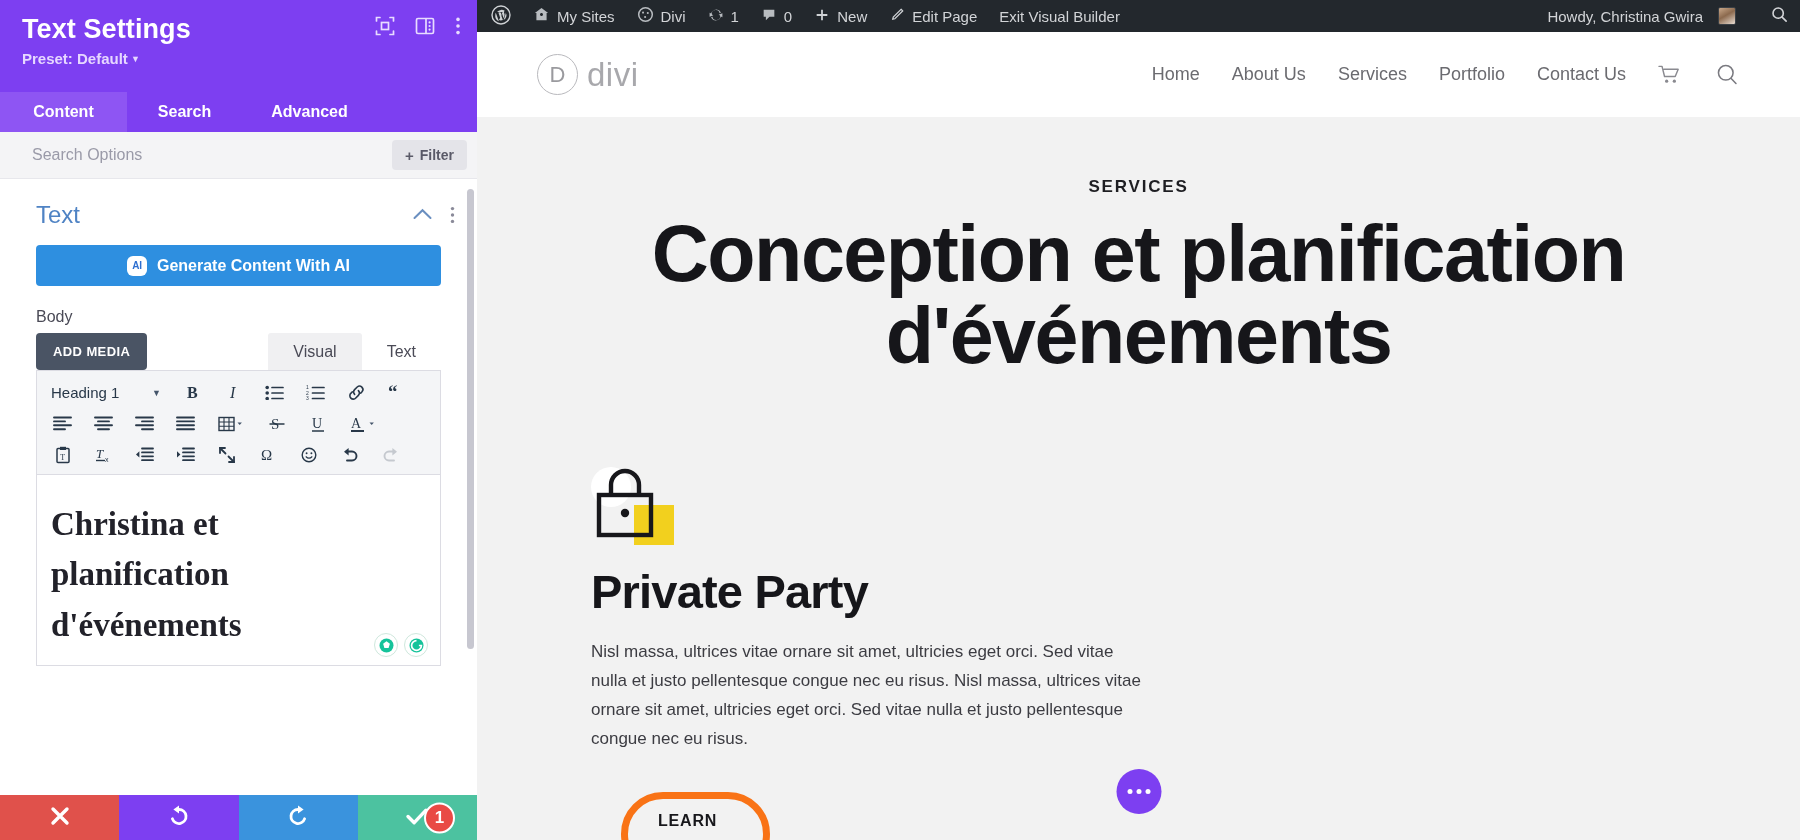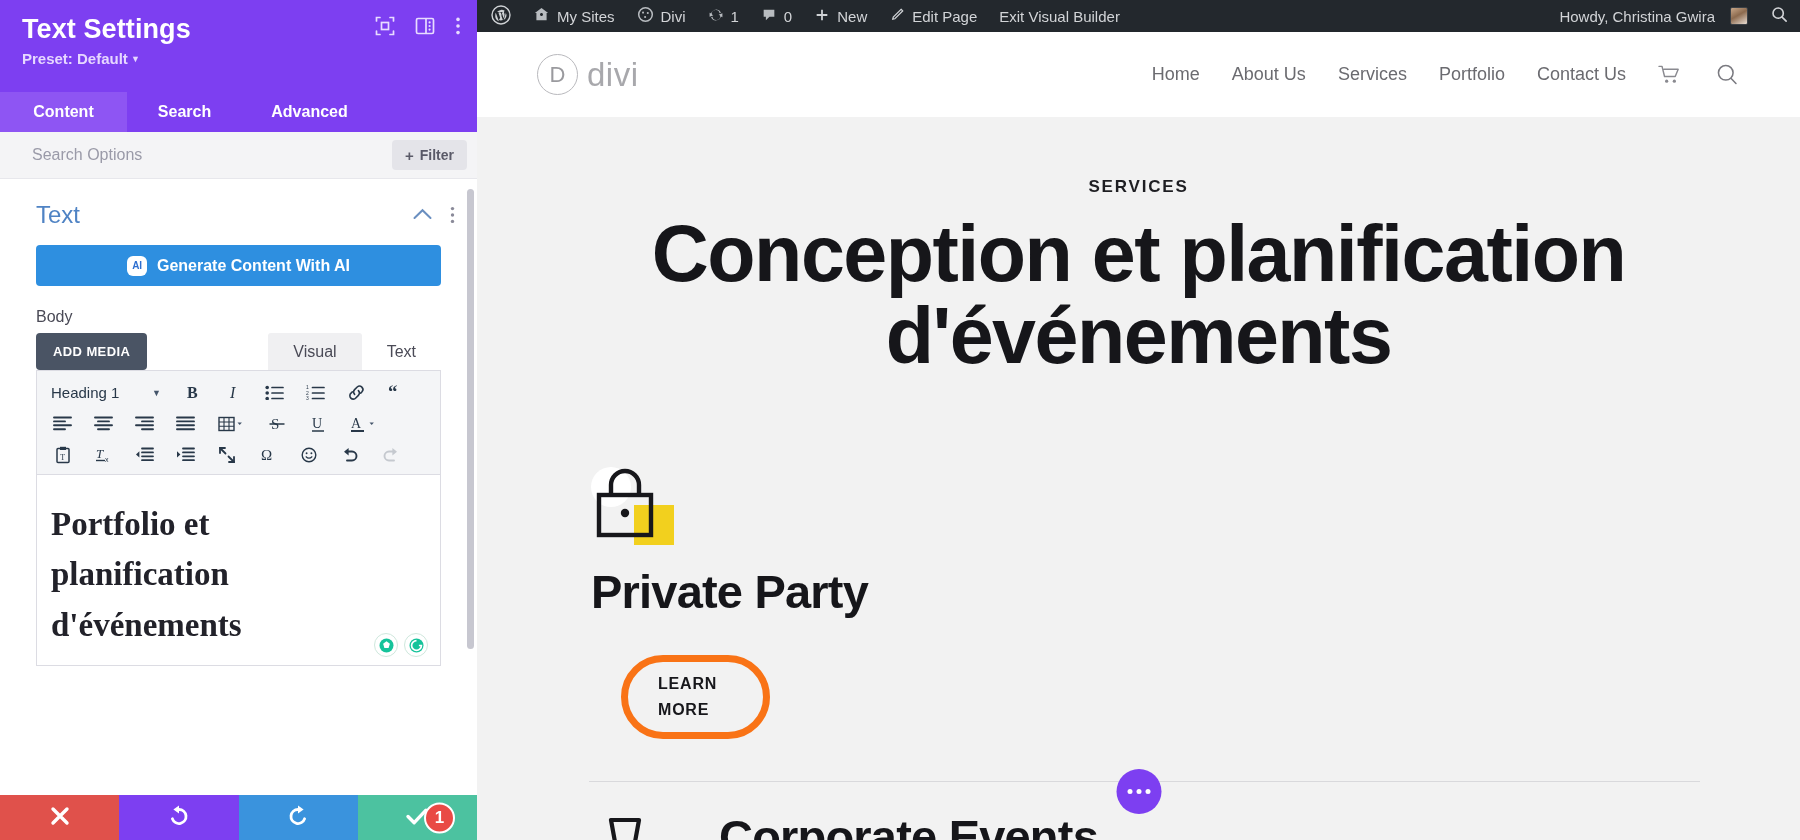--- a/index.html
+++ b/index.html
@@ -232,21 +232,21 @@
     display: flex; align-items: center;
     color: #d2d4d7; font-size: 15px;
     z-index: 20;
   }
   .ab-item {
     display: flex; align-items: center; gap: 7px;
     padding: 0 11px; height: 32px; cursor: pointer;
     white-space: nowrap;
   }
   .ab-item:first-child { padding-left: 14px; }
-  .ab-right { margin-left: auto; display: flex; align-items: center; }
+  .ab-right { margin-left: auto; display: flex; align-items: center; gap: 12px; }
   .ab-avatar {
     width: 18px; height: 18px; border-radius: 2px; margin-left: 8px;
     background: linear-gradient(150deg,#c9a88a 0%,#8c6a4e 45%,#e9ddd2 100%);
     border: 1px solid #3a4046;
   }
 
   .site-header {
     position: absolute; left: 0; top: 32px; right: 0;
     height: 85px; background: #fff;
     display: flex; align-items: center;
@@ -455,20 +455,21 @@
           <svg width="112" height="96" viewBox="0 0 112 96">
             <circle cx="26" cy="32" r="20" fill="#ffffff"></circle>
             <rect x="49" y="50" width="40" height="40" fill="#f2d01e"></rect>
             <path d="M26 40v-10a14 14 0 0 1 28 0v10" fill="none" stroke="#17171b" stroke-width="4.4"></path>
             <rect x="14" y="40" width="52" height="40" fill="none" stroke="#17171b" stroke-width="4.4"></rect>
             <circle cx="40" cy="58" r="4.2" fill="#17171b"></circle>
           </svg>
         </div>
         <div class="svc-text">
           <div class="svc-h2">Private Party</div>
+          <p class="svc-p">Nisl massa, ultrices vitae ornare sit amet, ultricies eget orci. Sed vitae nulla et justo pellentesque congue nec eu risus. Nisl massa, ultrices vitae ornare sit amet, ultricies eget orci. Sed vitae nulla et justo pellentesque congue nec eu risus.</p>
         </div>
         <div class="learn-btn">
           <span>LEARN</span>
           <span>MORE</span>
         </div>
       </div>
 
       <div class="svc-divider"></div>
 
       <div class="svc-row2">
@@ -724,21 +725,21 @@
                   <svg width="18" height="16" viewBox="0 0 18 16">
                     <path d="M12.5 4.5H7a4.5 4.5 0 0 0 0 9h5" fill="none" stroke="#c5c9cf" stroke-width="1.9" stroke-linecap="round"></path>
                     <path d="M10.4 1L15 4.8l-4.6 3.6z" fill="#c5c9cf"></path>
                   </svg>
                 </div>
             </div>
           </div>
 
           <div class="editor-content">
             <div class="wp-heading">
-              <div>Portfolio et</div>
+              <div>Christina et</div>
               <div class="squiggle" style="display:inline-block">planification</div>
               <div class="squiggle" style="display:inline-block">d'événements</div>
             </div>
             <div class="gram-badges">
               <div class="gram-badge">
                 <svg width="15" height="15" viewBox="0 0 15 15">
                     <circle cx="7.5" cy="7.5" r="7" fill="#15c39a"></circle>
                     <path d="M7.5 3.2l3.4 2.6-1.3 4.2H5.4L4.1 5.8z" fill="#fff"></path>
                   </svg>
               </div>

